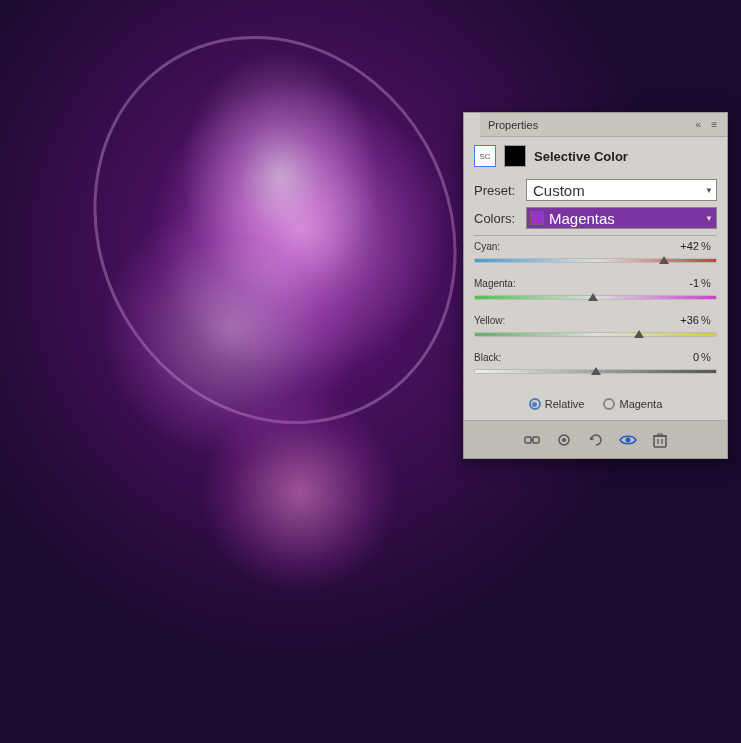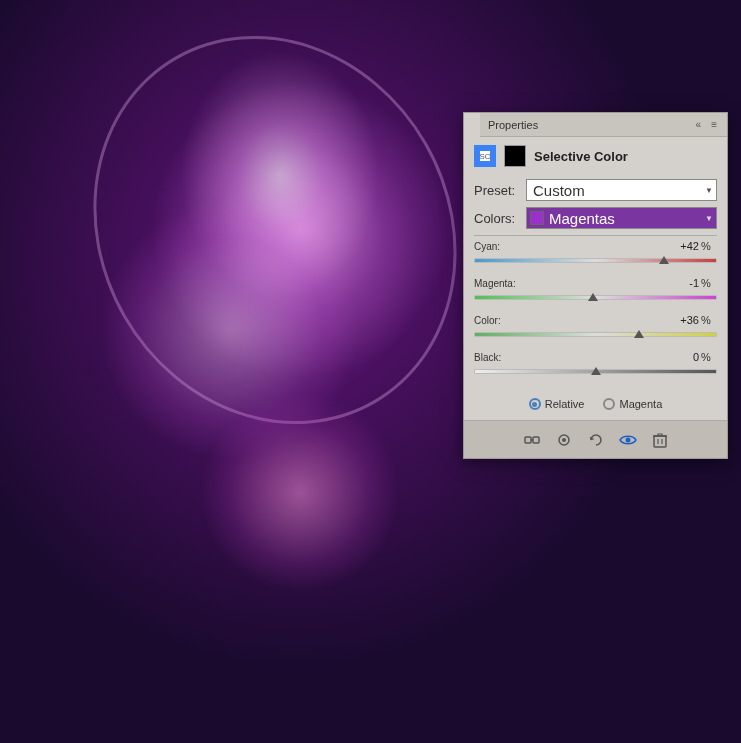--- a/index.html
+++ b/index.html
@@ -113,21 +113,21 @@
       padding: 8px 10px 6px;
       background: #d4d0cb;
       display: flex;
       align-items: center;
       gap: 8px;
     }
 
     .layer-icon {
       width: 22px; height: 22px;
       background: #fff;
-      border: 6px solid #3b82f6;
+      border: 1px solid #3b82f6;
       display: flex; align-items: center; justify-content: center;
       font-size: 9px;
       position: relative;
     }
 
     .layer-icon-black {
       width: 22px; height: 22px;
       background: #000;
       border: 1px solid #999;
       display: flex; align-items: center; justify-content: center;
@@ -393,21 +393,21 @@
       <div class="slider-container">
         <div style="position:relative;padding:4px 0;">
           <div style="height:5px;background:linear-gradient(to right,#50c050,#ddd,#d040d0);border:1px solid #bbb;border-radius:1px;"></div>
           <div style="position:absolute;top:2px;left:49%;transform:translateX(-50%);width:0;height:0;border-left:5px solid transparent;border-right:5px solid transparent;border-bottom:8px solid #555;"></div>
         </div>
       </div>
     </div>
 
     <div class="slider-section">
       <div class="slider-row">
-        <span class="slider-label">Color:</span>
+        <span class="slider-label">Yellow:</span>
         <span style="flex:1;"></span>
         <span class="slider-value">+36</span>
         <span class="slider-percent">%</span>
       </div>
       <div class="slider-container">
         <div style="position:relative;padding:4px 0;">
           <div style="height:5px;background:linear-gradient(to right,#60b060,#ddd,#d0d040);border:1px solid #bbb;border-radius:1px;"></div>
           <div style="position:absolute;top:2px;left:68%;transform:translateX(-50%);width:0;height:0;border-left:5px solid transparent;border-right:5px solid transparent;border-bottom:8px solid #555;"></div>
         </div>
       </div>

